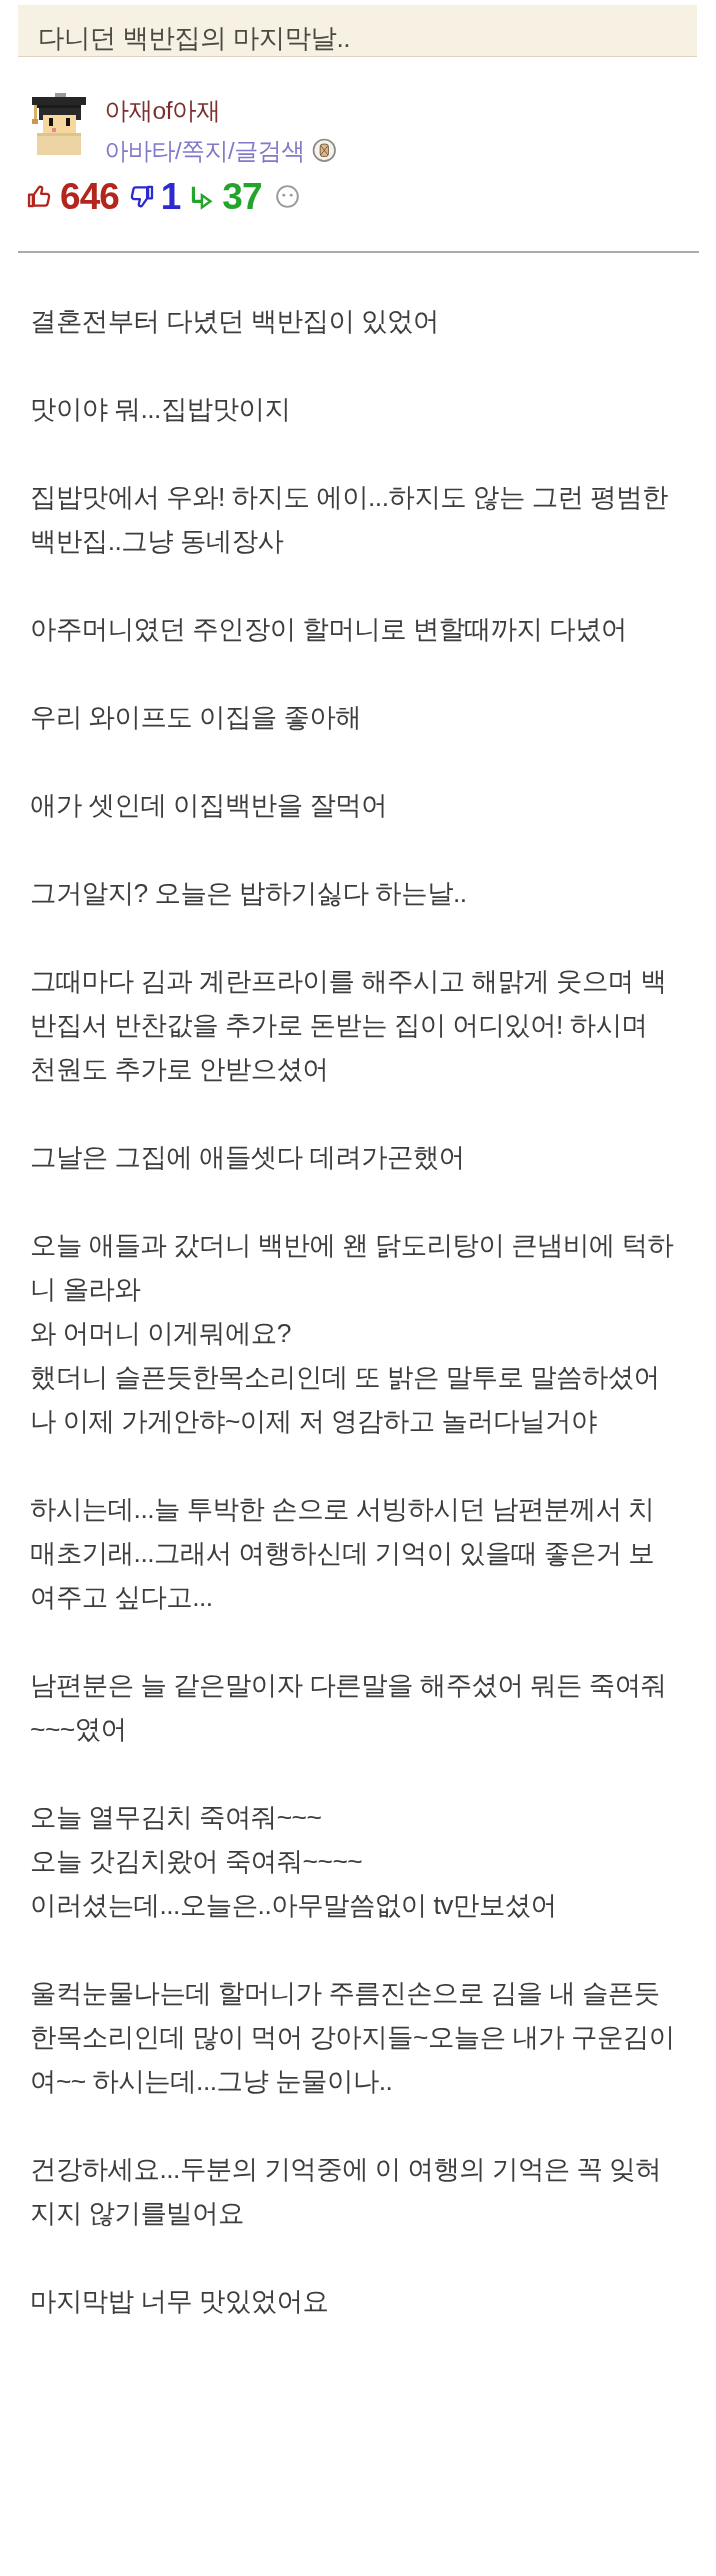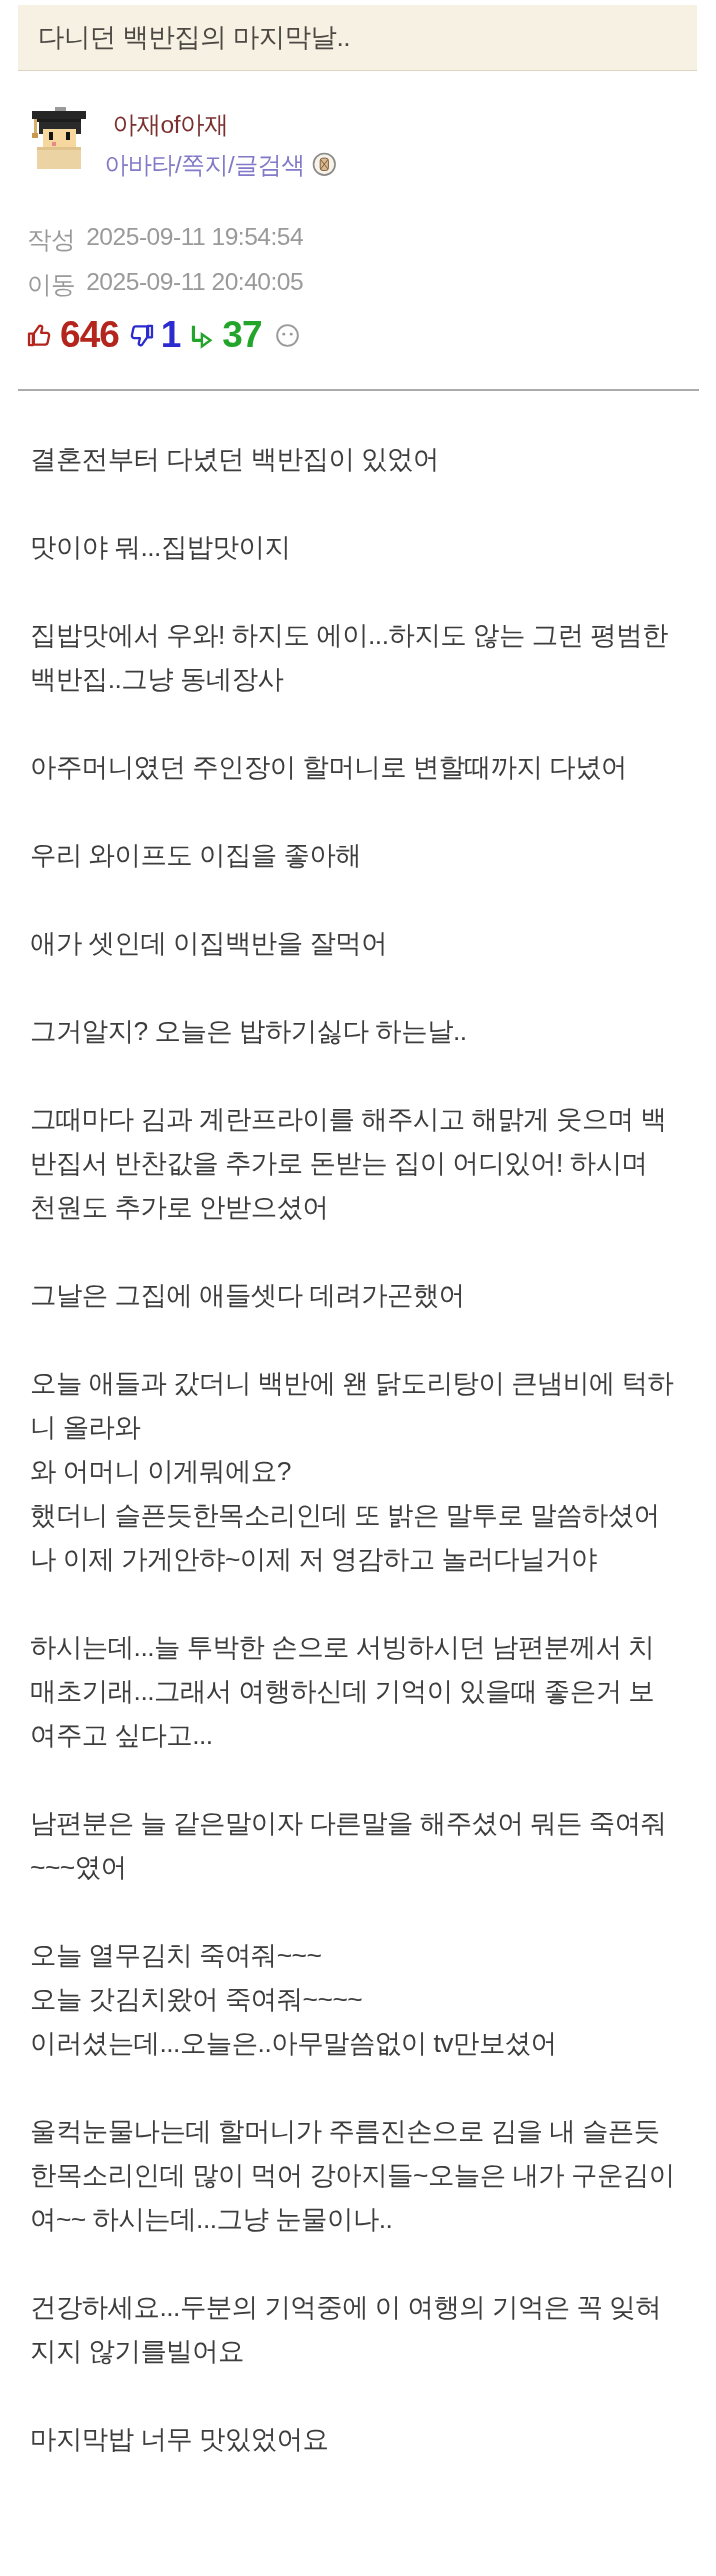--- a/index.html
+++ b/index.html
@@ -2,29 +2,29 @@
 <html style="font-size:14.6px"><head>
 <meta charset="utf-8">
 <style>
   html,body{margin:0;padding:0;}
   body{
     width:717px;height:2576px;background:#ffffff;
     font-family:"Liberation Sans","DejaVu Sans",sans-serif;
     -webkit-font-smoothing:antialiased;
   }
   .title-bar{
-    margin:4.6px 20px 0 18px;height:66px;background:#f7f1e4;
-    border-bottom:1.8px solid #ddd3c0;display:flex;align-items:center;
+    margin:4.6px 20px 0 18px;height:52px;background:#f7f1e4;
+    border-bottom:1.8px solid #ddd3c0;display:flex;align-items:flex-end;
     padding-left:20px;box-sizing:border-box;
   }
   .title-bar .title-text{font-size:26.4px;color:#4c4943;letter-spacing:-0.5px;}
   .author-row{margin:36px 0 0 30px;display:flex;gap:16.4px;}
   .avatar-svg{width:58px;height:62px;display:block;}
   .author-col{display:flex;flex-direction:column;justify-content:flex-start;padding-top:1.8px;}
-  .author-name{font-size:24.6px;color:#7b2f2f;letter-spacing:-0.5px;margin-left:8px;}
+  .author-name{font-size:24.6px;color:#7b2f2f;letter-spacing:-0.5px;}
   .author-links{margin-top:7.3px;font-size:24px;color:#827ac8;display:flex;align-items:center;letter-spacing:-0.5px;}
   .author-links a{color:#827ac8;text-decoration:none;cursor:pointer;}
   .author-links .sep{color:#827ac8;}
   .gallog-badge{margin-left:7.3px;display:inline-flex;}
   .meta{margin:42px 0 0 27px;font-size:24.6px;color:#9a9a9a;letter-spacing:-0.5px;}
   .meta-row{margin-bottom:12.8px;display:flex;gap:11px;}
   .vote-bar{margin:9px 0 0 25.5px;display:flex;align-items:center;gap:7.3px;}
   .vote-group{display:flex;align-items:center;gap:5.5px;cursor:pointer;}
   .vote-num{font-size:37px;font-weight:bold;letter-spacing:-0.9px;}
   .num-up{color:#b3251d;}
@@ -80,30 +80,20 @@
             <circle cx="12" cy="12" r="10.5" fill="#f7f3e8" stroke="#8a8a8a" stroke-width="1.6"></circle>
             <rect x="8" y="6" width="8" height="12" rx="2.5" fill="#dcb98c" stroke="#70563a" stroke-width="0.9"></rect>
             <line x1="8.5" y1="7.5" x2="15.5" y2="16.5" stroke="#70563a" stroke-width="0.9"></line>
             <line x1="15.5" y1="7.5" x2="8.5" y2="16.5" stroke="#70563a" stroke-width="0.9"></line>
           </svg>
         </span>
       </div>
     </div>
   </div>
 
-  <div class="meta">
-    <div class="meta-row">
-      <span>작성</span>
-      <span>2025-09-11 19:54:54</span>
-    </div>
-    <div class="meta-row">
-      <span>이동</span>
-      <span>2025-09-11 20:40:05</span>
-    </div>
-  </div>
 
   <div class="vote-bar">
     <span class="vote-group">
       <svg class="icon-svg" width="29" height="29" viewBox="0 0 24 24">
         <path d="M2.5 10.5h3.2v9.5H2.5z M6.5 19.5h9.3a2.1 2.1 0 0 0 2.1-1.7l1.2-5.6a2 2 0 0 0-2-2.4h-4.6l.9-4a1.6 1.6 0 0 0-3-1L6.5 10.5z" fill="none" stroke="#b3251d" stroke-width="1.9" stroke-linejoin="round"></path>
       </svg>
       <span class="vote-num num-up">646</span>
     </span>
     <span class="vote-group">
       <svg class="icon-svg" width="29" height="29" viewBox="0 0 24 24">

